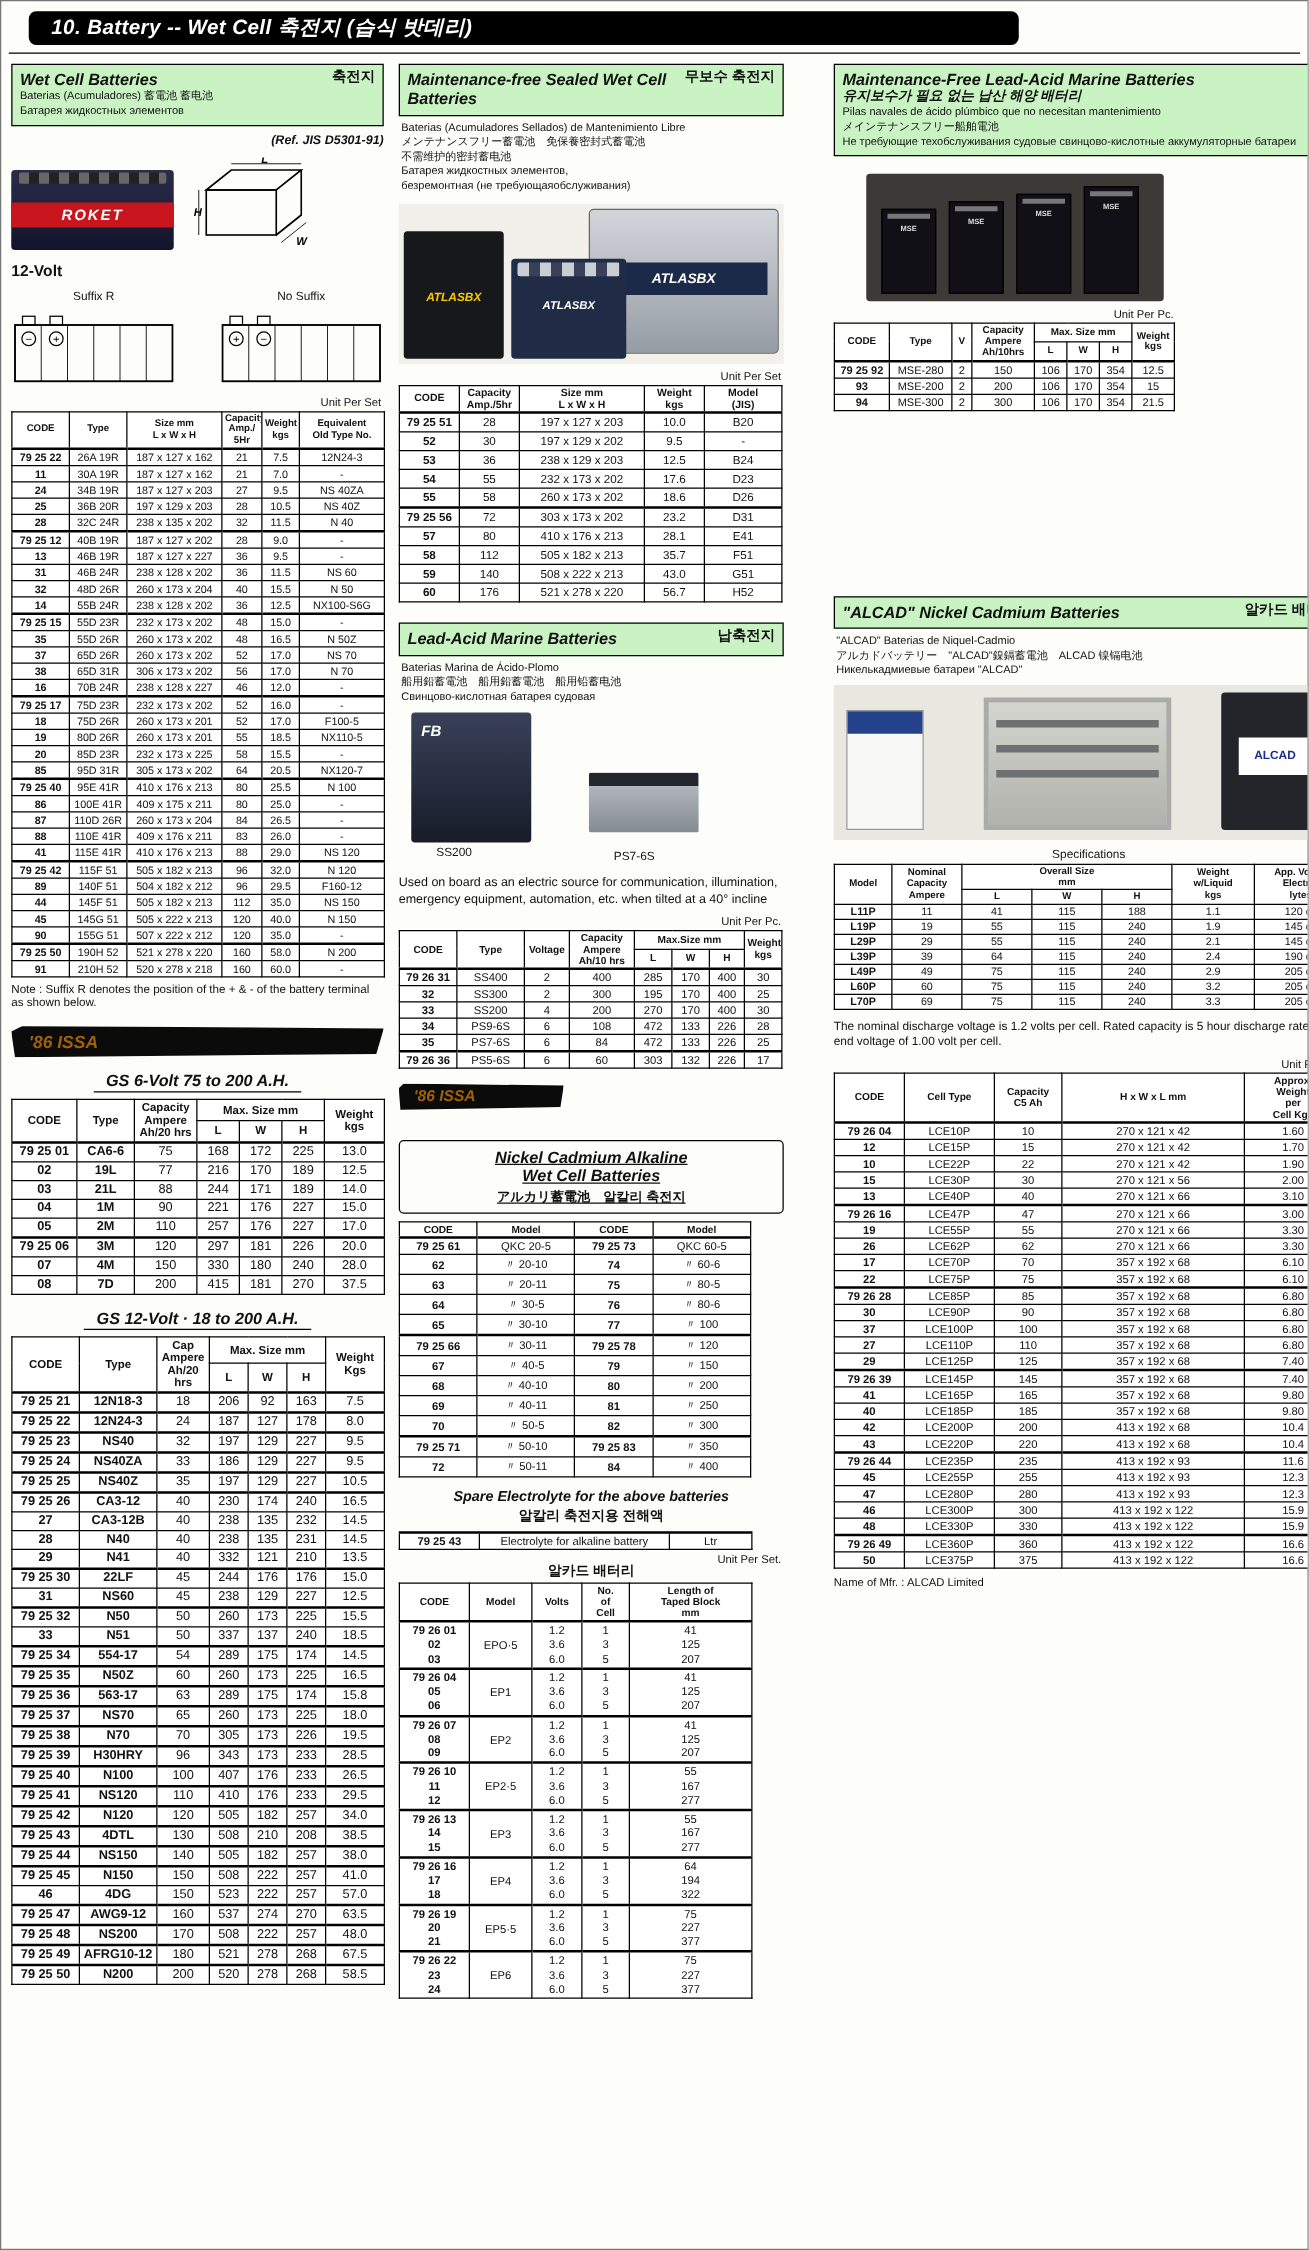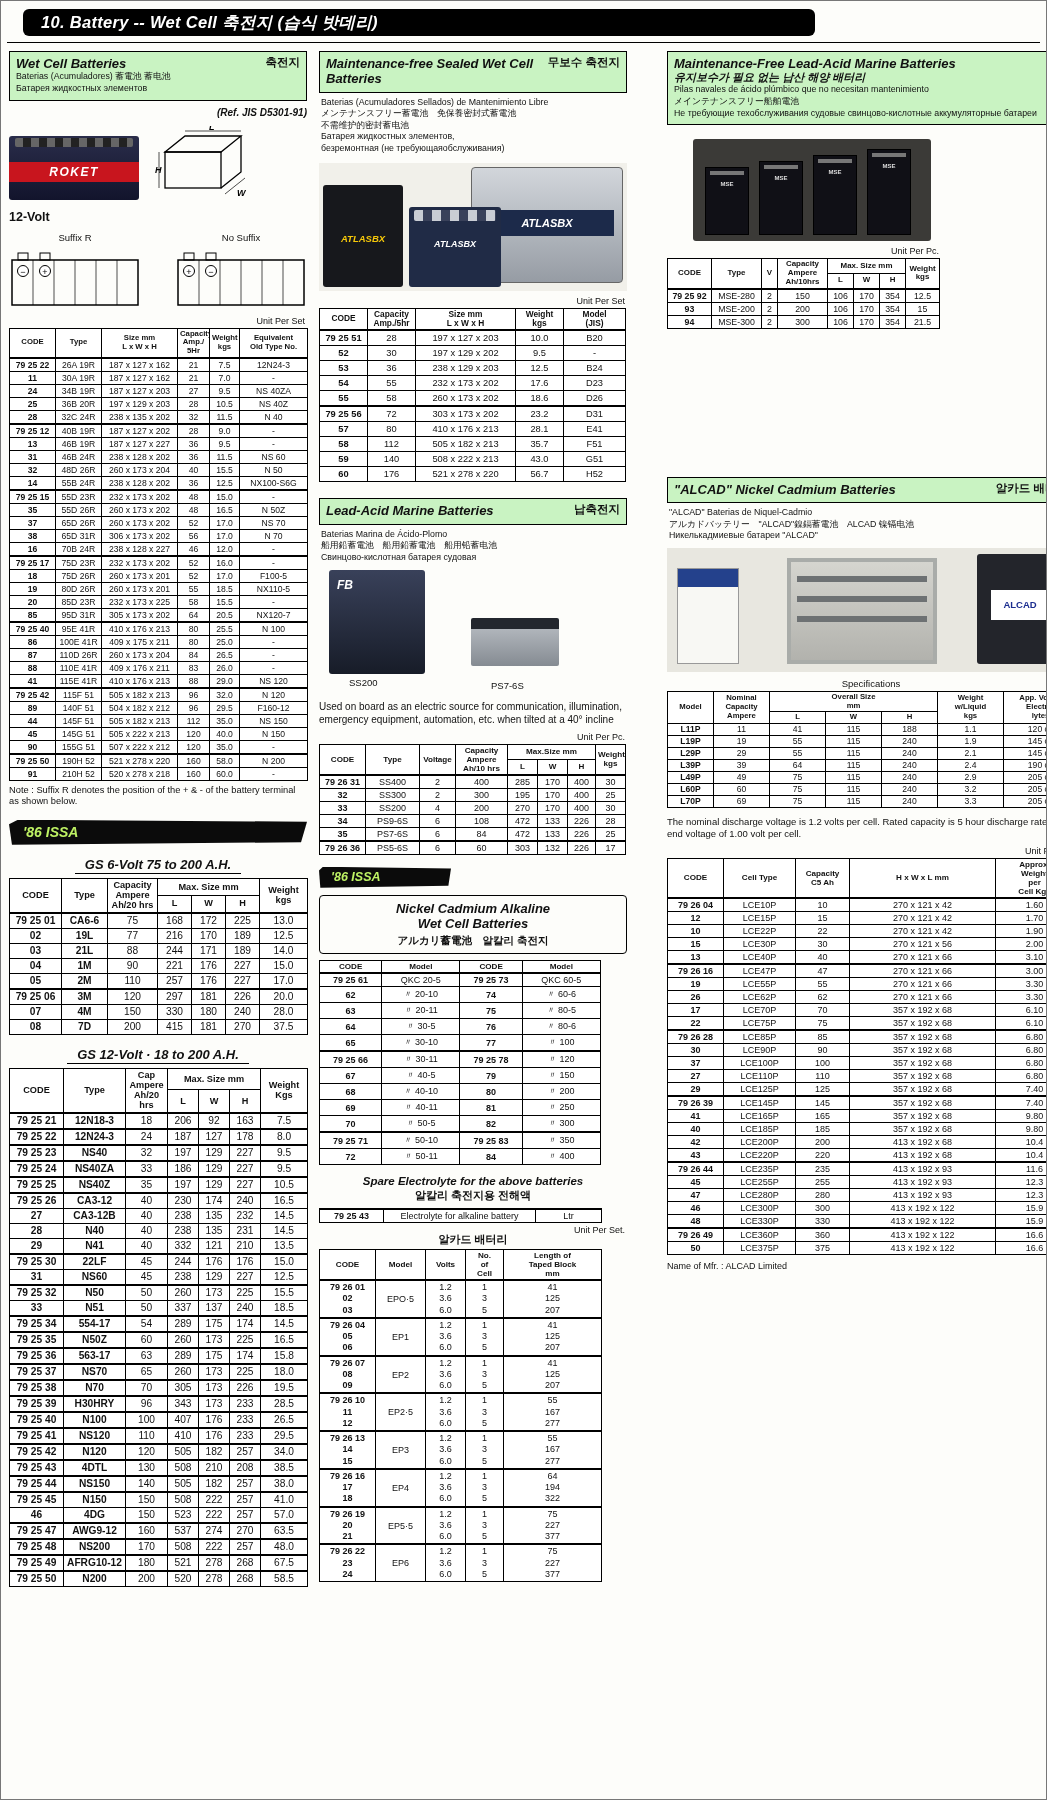--- a/index.html
+++ b/index.html
@@ -25,35 +25,35 @@
 
   .ref { font-weight:bold; font-style:italic; font-size:10px; margin-top:6px;text-align:right; }
   .volt { font-weight:bold; font-size:12.5px; margin-top:10px; }
   .unit { font-size:9px; text-align:right; margin:5px 2px 2px 0; }
   .note { font-size:9.3px; margin-top:4px; line-height:1.25; }
   .mfr  { font-size:9px; margin-top:6px; }
   .used { font-size:10px; line-height:1.35; margin-top:6px; }
   .nominal { font-size:9.5px; line-height:1.32; margin-top:8px; }
   .speclabel { font-size:9.5px; text-align:center; margin-top:6px; }
 
-  .issa { position:relative; background:#0b0b0b; color:#bef264; font-style:italic; font-weight:bold;
+  .issa { position:relative; background:#0b0b0b; color:#a16207; font-style:italic; font-weight:bold;
           font-size:14px; padding:4px 10px 5px 14px; margin-top:12px;
           clip-path:polygon(0 18%, 3% 0, 100% 8%, 98% 90%, 1% 100%); }
   .issa-small { width:132px; font-size:12.5px; padding:3px 8px 4px 12px; }
 
   .gs-title { text-align:center; margin-top:10px; }
   .gs-title span { font-weight:bold; font-style:italic; font-size:13px; border-bottom:1.6px solid #000; padding:0 10px 1px; }
 
   .spare1 { font-weight:bold; font-style:italic; font-size:11.5px; text-align:center; margin-top:10px; }
   .spare2 { font-weight:bold; font-size:11px; text-align:center; margin-top:1px; }
   .alcad-row { position:relative; margin-top:9px; height:15px; }
   .alcad-row .lbl { position:absolute; left:0; right:0; text-align:center; font-weight:bold; font-size:11px; }
   .alcad-row .u { position:absolute; right:2px; bottom:12px; font-size:9px; }
 
-  .ncbox { border:1.6px solid #000; border-radius:4px; padding:5px 4px; text-align:center; margin-top:7px; }
+  .ncbox { border:1.6px solid #000; border-radius:4px; padding:5px 4px; text-align:center; margin-top:24px;text-decoration:underline; }
   .ncbox .l1 { font-weight:bold; font-style:italic; font-size:13px; line-height:1.2; }
   .ncbox .l3 { font-weight:bold; font-size:10.5px; margin-top:2px; }
 
   
   .t { border-collapse:collapse; background:#fff; table-layout:fixed; }
   .t th, .t td { border:1px solid #000; text-align:center; vertical-align:middle; padding:1px 2px; overflow:hidden; }
   .t thead th { font-weight:bold; white-space:pre-line; line-height:1.12; font-size:.9em; }
   .t tr.grp td { border-top:2px solid #000; }
   .t td:first-child { font-weight:bold; }
 

